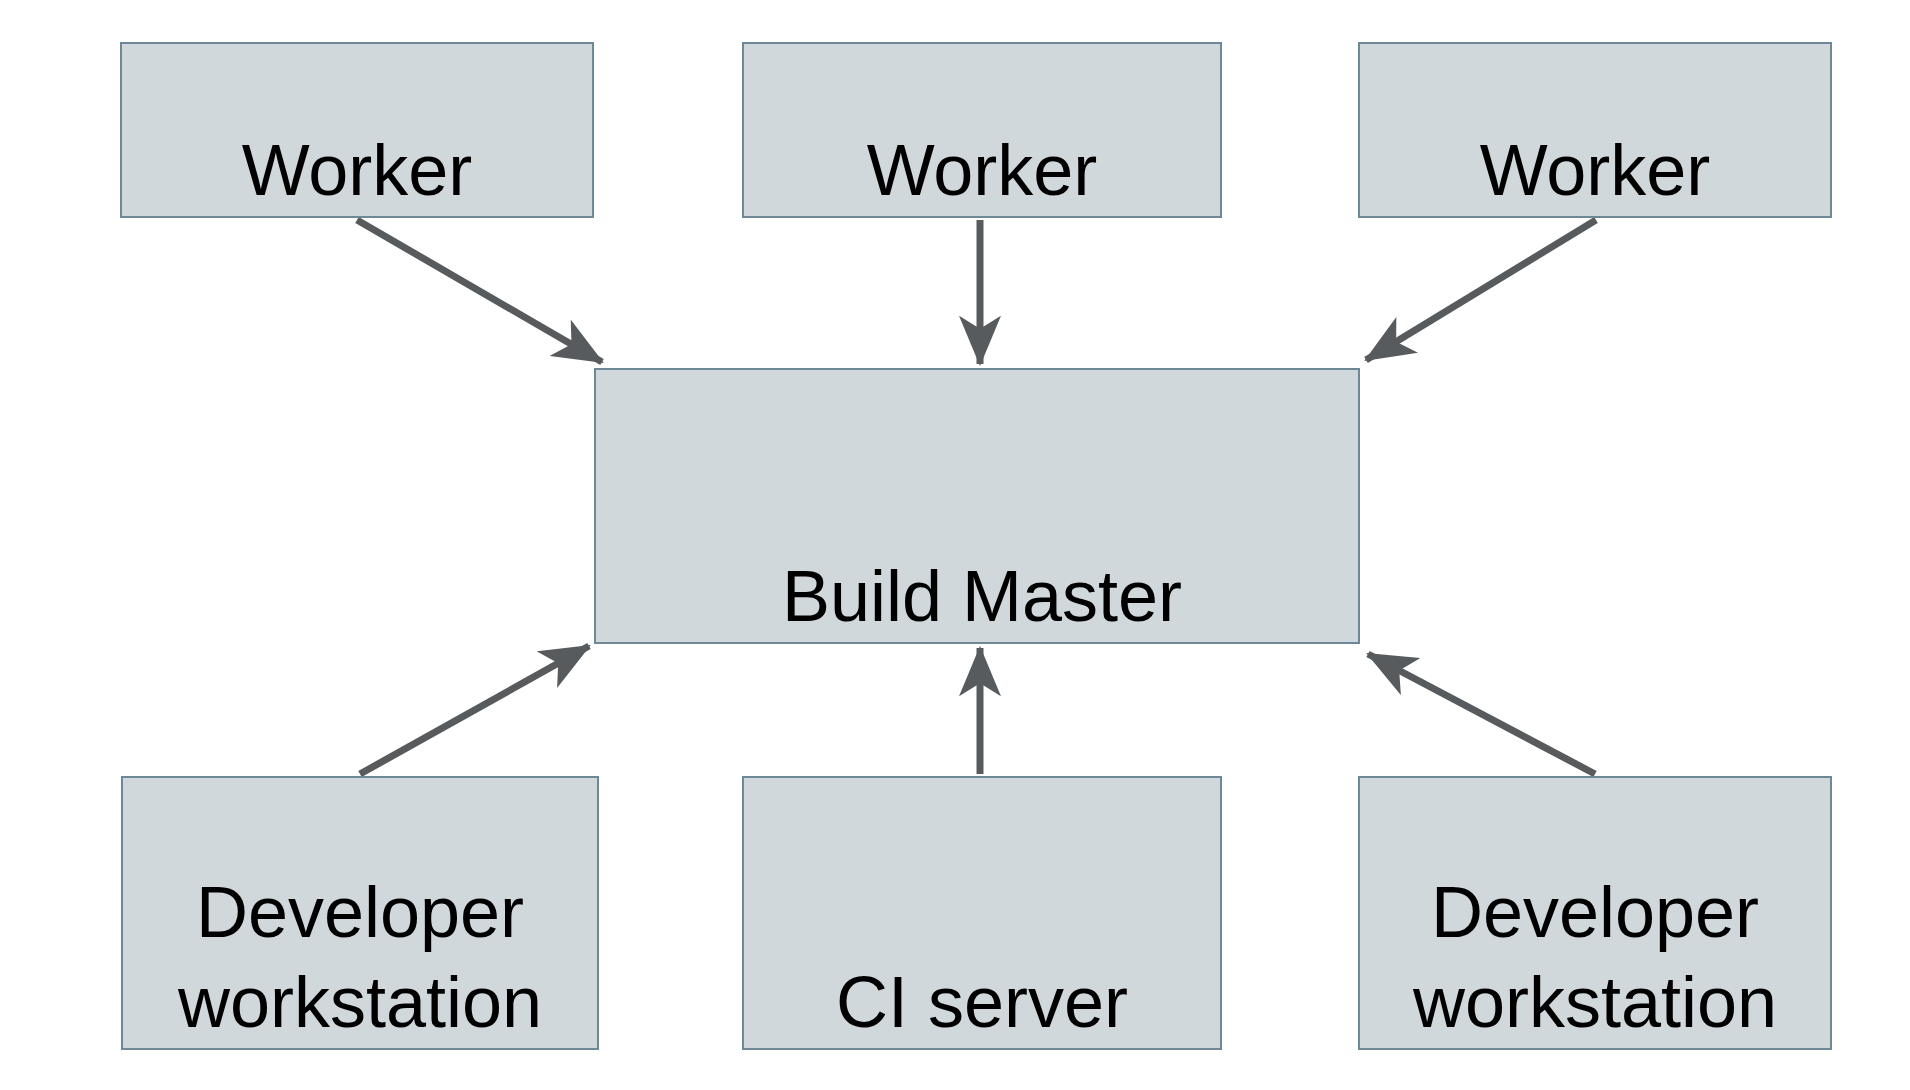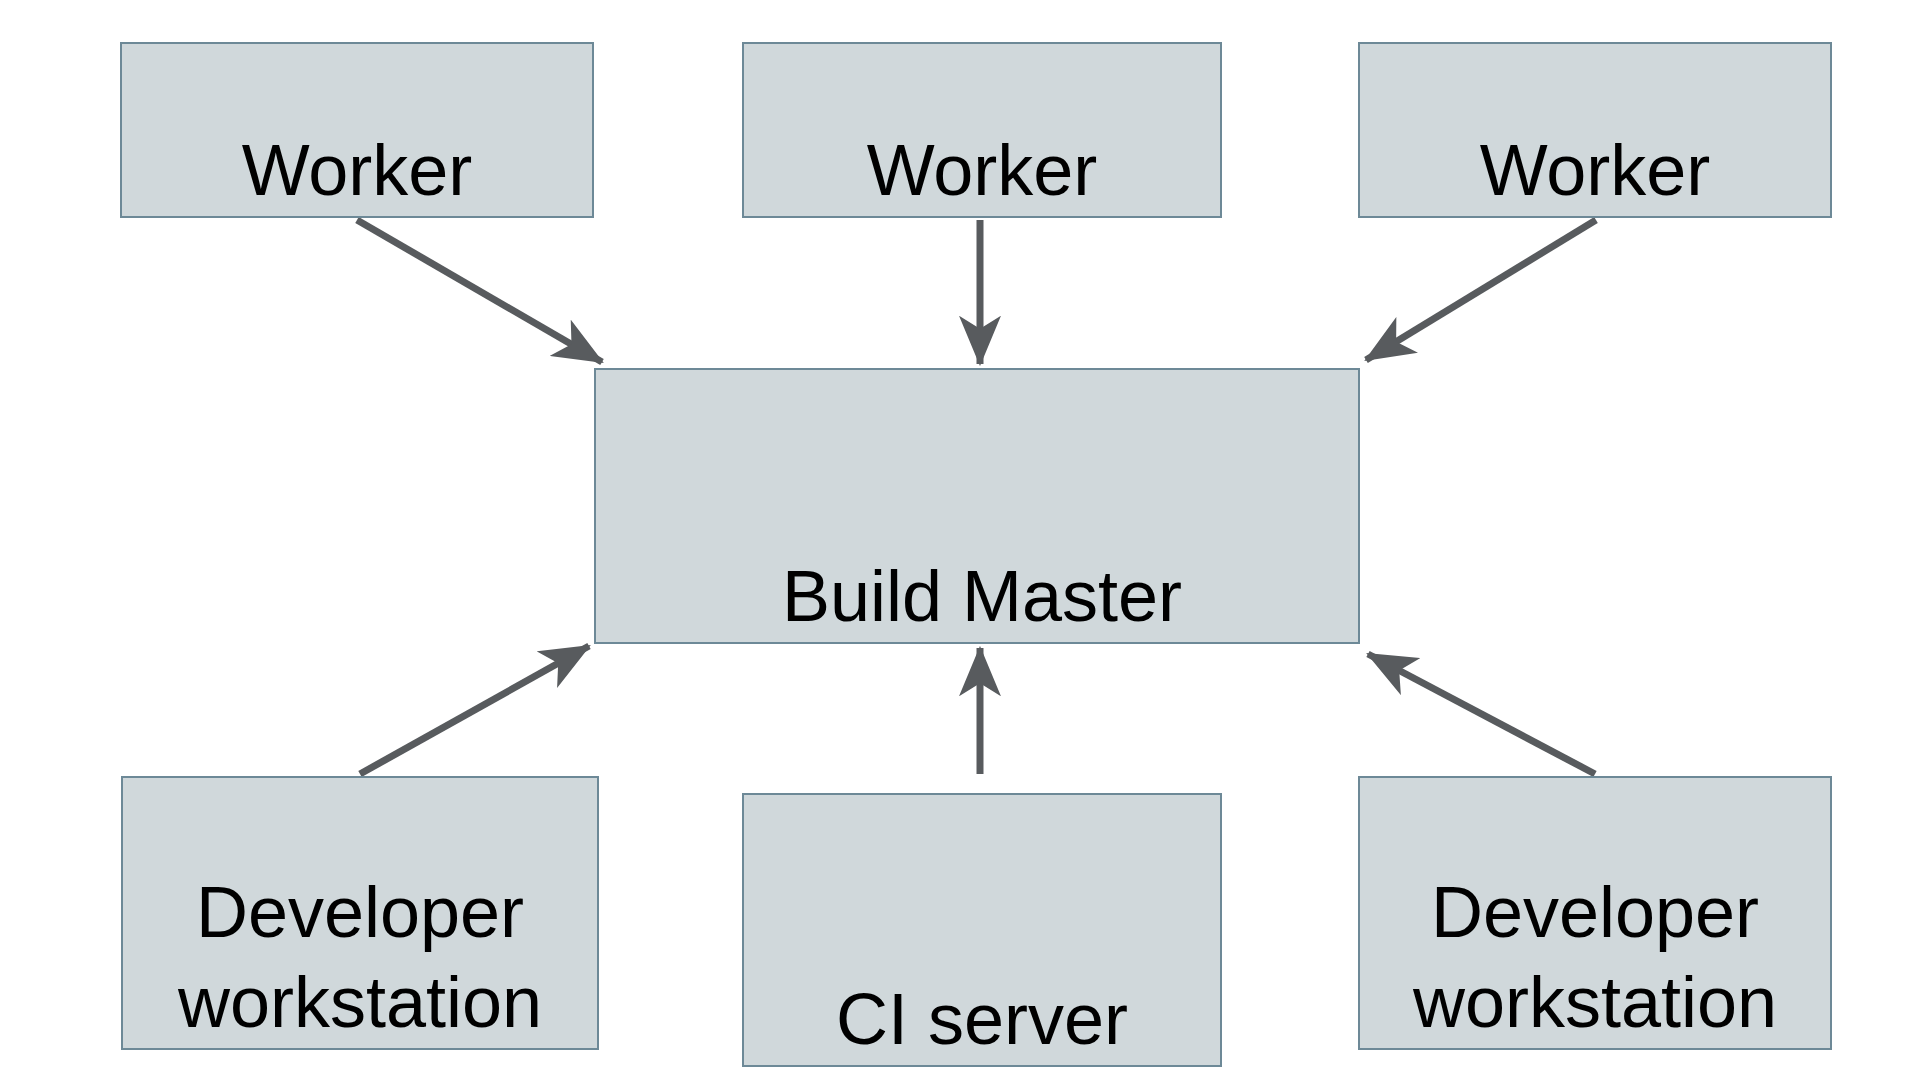--- a/index.html
+++ b/index.html
@@ -81,21 +81,21 @@
   </div>
 
   <div class="node" style="left:594px;  top:368px; width:766px; height:276px;padding-left:10px;">
     <span class="label">Build Master</span>
   </div>
 
   <div class="node" style="left:121px;  top:776px; width:478px; height:274px; padding:0 30px;">
     <span class="label">Developer workstation</span>
   </div>
 
-  <div class="node" style="left:742px;  top:776px; width:480px; height:274px;margin-top:17px;">
+  <div class="node" style="left:742px;  top:776px; width:480px; height:274px;">
     <span class="label">CI server</span>
   </div>
 
   <div class="node" style="left:1358px; top:776px; width:474px; height:274px; padding:0 28px;">
     <span class="label">Developer workstation</span>
   </div>
 
 </div>
 
 </body></html>

